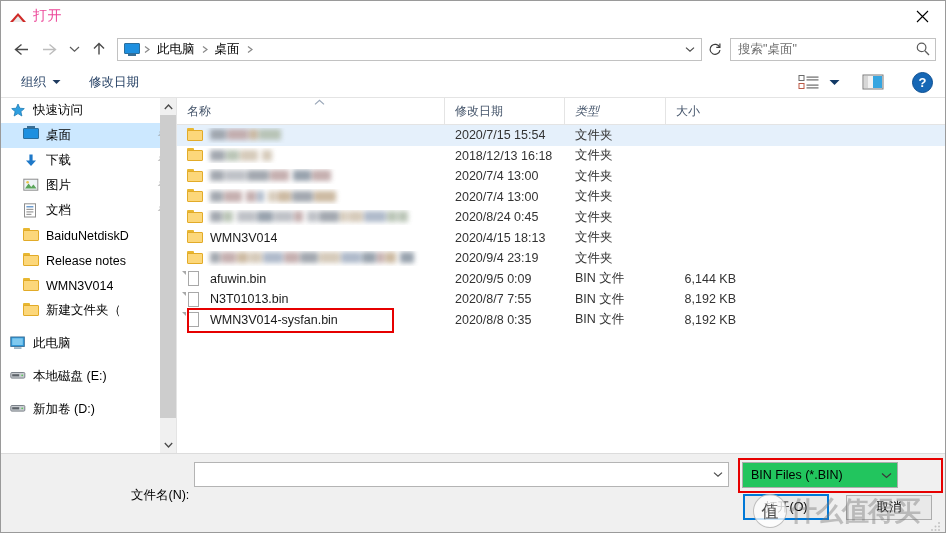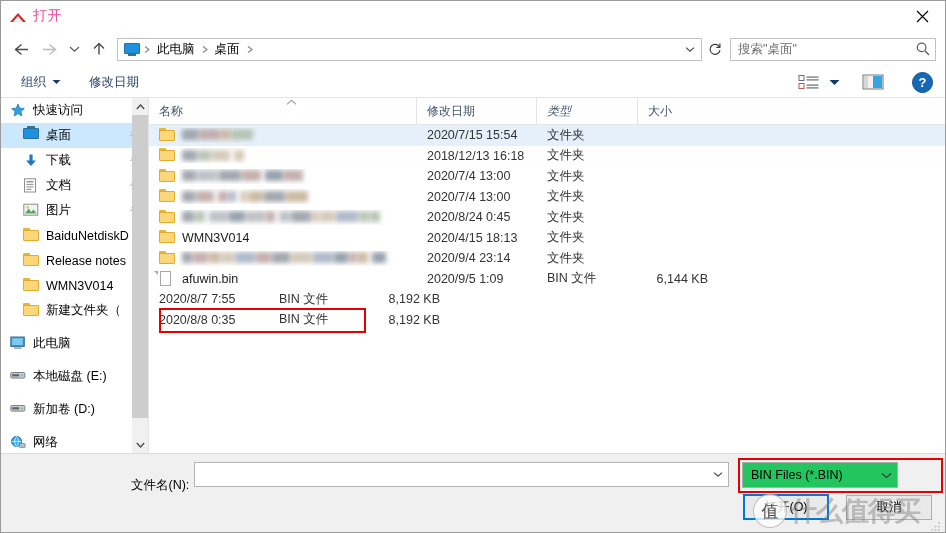--- a/index.html
+++ b/index.html
@@ -138,21 +138,21 @@
 
   
   #body {
     position: absolute; left: 0; top: 97px; width: 944px; height: 355px;
     display: flex;
     background: #ffffff;
   }
 
   
   #sidebar {
-    width: 147px; height: 100%;
+    width: 175px; height: 100%;
     background: #ffffff;
     position: relative;
     overflow: hidden;
   }
   .side-item {
     height: 25px; display: flex; align-items: center;
     padding-left: 22px; position: relative;
     font-size: 12.5px; color: #000000; white-space: nowrap;
   }
   .side-item.root { padding-left: 9px; }
@@ -271,21 +271,21 @@
     position: absolute; border: 2px solid #e60000; pointer-events: none;
   }
 
   
   #bottom {
     position: absolute; left: 0; top: 452px; width: 944px; height: 79px;
     background: #f0f0f0;
     border-top: 1px solid #dcdcdc;
   }
   #fn-label {
-    position: absolute; left: 130px; top: 476px;
+    position: absolute; left: 130px; top: 486px;
     font-size: 12.5px; color: #000;
   }
   #fn-input {
     position: absolute; left: 193px; top: 461px; width: 535px; height: 25px;
     background: #ffffff; border: 1px solid #b4b4b4;
     display: flex; align-items: center;
   }
   #fn-value { flex: 1; padding-left: 6px; font-size: 12.5px; color: #000; }
   #fn-caret { width: 20px; display: flex; align-items: center; justify-content: center; color: #444; }
 
@@ -493,44 +493,44 @@
             <span class="side-ico"><svg width="16" height="15" viewBox="0 0 16 15">
                 <path d="M8 1.5 L8 8.5" stroke="#1e78c8" stroke-width="3.2"></path>
                 <path d="M3 7.6 L8 13 L13 7.6 Z" fill="#1e78c8"></path>
               </svg></span>
             <span class="side-label">下载</span>
             <span class="pin"><svg width="11" height="11" viewBox="0 0 11 11">
                 <path d="M3 1 L8 1 L7 3 L9.4 5.4 L6.4 5.4 L5.5 10 L4.6 5.4 L1.6 5.4 L4 3 Z" fill="#9a9a9a"></path>
               </svg></span>
           </div>
           <div class="side-item">
+            <span class="side-ico"><svg width="16" height="14" viewBox="0 0 16 14">
+                <rect x="0.8" y="1.2" width="14" height="11" fill="#eef3f7" stroke="#8e8e8e" stroke-width="1"></rect>
+                <path d="M2 10.5 L5.6 5.6 L8.2 9 L10.4 6.6 L13.6 10.5 Z" fill="#5aa55a"></path>
+                <circle cx="4.6" cy="4.2" r="1.3" fill="#e8c44a"></circle>
+              </svg></span>
+            <span class="side-label">图片</span>
+            <span class="pin"><svg width="11" height="11" viewBox="0 0 11 11">
+                <path d="M3 1 L8 1 L7 3 L9.4 5.4 L6.4 5.4 L5.5 10 L4.6 5.4 L1.6 5.4 L4 3 Z" fill="#9a9a9a"></path>
+              </svg></span>
+          </div>
+          <div class="side-item">
             <span class="side-ico"><svg width="15" height="15" viewBox="0 0 15 15">
                 <rect x="1.5" y="0.8" width="11" height="13.2" fill="#fff" stroke="#8e8e8e" stroke-width="1"></rect>
                 <rect x="3.4" y="3.2" width="7" height="1.2" fill="#4b86c4"></rect>
                 <rect x="3.4" y="5.8" width="7" height="1.2" fill="#9a9a9a"></rect>
                 <rect x="3.4" y="8.3" width="7" height="1.2" fill="#9a9a9a"></rect>
                 <rect x="3.4" y="10.8" width="5" height="1.2" fill="#9a9a9a"></rect>
               </svg></span>
             <span class="side-label">文档</span>
             <span class="pin"><svg width="11" height="11" viewBox="0 0 11 11">
                 <path d="M3 1 L8 1 L7 3 L9.4 5.4 L6.4 5.4 L5.5 10 L4.6 5.4 L1.6 5.4 L4 3 Z" fill="#9a9a9a"></path>
               </svg></span>
           </div>
           <div class="side-item">
-            <span class="side-ico"><svg width="16" height="14" viewBox="0 0 16 14">
-                <rect x="0.8" y="1.2" width="14" height="11" fill="#eef3f7" stroke="#8e8e8e" stroke-width="1"></rect>
-                <path d="M2 10.5 L5.6 5.6 L8.2 9 L10.4 6.6 L13.6 10.5 Z" fill="#5aa55a"></path>
-                <circle cx="4.6" cy="4.2" r="1.3" fill="#e8c44a"></circle>
-              </svg></span>
-            <span class="side-label">图片</span>
-            <span class="pin"><svg width="11" height="11" viewBox="0 0 11 11">
-                <path d="M3 1 L8 1 L7 3 L9.4 5.4 L6.4 5.4 L5.5 10 L4.6 5.4 L1.6 5.4 L4 3 Z" fill="#9a9a9a"></path>
-              </svg></span>
-          </div>
-          <div class="side-item">
             <span class="side-ico"><span class="folder"><span class="tab"></span><span class="bod"></span></span></span>
             <span class="side-label">BaiduNetdiskD</span>
           </div>
           <div class="side-item">
             <span class="side-ico"><span class="folder"><span class="tab"></span><span class="bod"></span></span></span>
             <span class="side-label">Release notes</span>
           </div>
           <div class="side-item">
             <span class="side-ico"><span class="folder"><span class="tab"></span><span class="bod"></span></span></span>
             <span class="side-label">WMN3V014</span>
@@ -560,28 +560,20 @@
           <div class="side-gap"></div>
           <div class="side-item root">
             <span class="side-ico"><svg width="16" height="12" viewBox="0 0 16 12">
                 <rect x="0.8" y="3.5" width="14" height="5.6" rx="1" fill="#c9cdd1" stroke="#7b8189" stroke-width="1"></rect>
                 <rect x="2.2" y="5.2" width="7" height="2.2" fill="#5d6369"></rect>
                 <circle cx="12.2" cy="6.3" r="0.9" fill="#5ac45a"></circle>
               </svg></span>
             <span class="side-label">新加卷 (D:)</span>
           </div>
           <div class="side-gap"></div>
-          <div class="side-item root">
-            <span class="side-ico"><svg width="16" height="14" viewBox="0 0 16 14">
-                <circle cx="6.6" cy="6.4" r="5" fill="#3aa7e6" stroke="#2274a8" stroke-width="1"></circle>
-                <path d="M1.7 6.4 L11.5 6.4 M6.6 1.4 C4.2 4 4.2 8.8 6.6 11.4 M6.6 1.4 C9 4 9 8.8 6.6 11.4" stroke="#e9f4fb" stroke-width="0.8" fill="none"></path>
-                <rect x="9.6" y="8.6" width="5.6" height="4" rx="0.6" fill="#b9c2c9" stroke="#7b8189" stroke-width="0.8"></rect>
-              </svg></span>
-            <span class="side-label">网络</span>
-          </div>
         </div>
       <div id="side-scroll">
         <div class="arr">
           <svg width="9" height="6" viewBox="0 0 9 6">
             <path d="M0.8 5 L4.5 1 L8.2 5" stroke="#4a4a4a" stroke-width="1.3" fill="none"></path>
           </svg>
         </div>
         <div id="side-thumb" style="height:303px;"></div>
         <div class="arr" style="margin-top:auto;">
           <svg width="9" height="6" viewBox="0 0 9 6">
@@ -656,39 +648,47 @@
             </span>
             <span class="c-date">2020/4/15 18:13</span>
             <span class="c-type">文件夹</span>
             <span class="c-size"></span>
           </div>
           <div class="row">
             <span class="c-name">
               <span class="row-ico"><span class="folder"><span class="tab"></span><span class="bod"></span></span></span>
               <span class="blur"><span style="display:inline-block;width:10px;height:11px;background:#9aa0a8;margin-right:1px;"></span><span style="display:inline-block;width:15px;height:11px;background:#c0a8a8;margin-right:1px;"></span><span style="display:inline-block;width:11px;height:11px;background:#c8b49a;margin-right:1px;"></span><span style="display:inline-block;width:13px;height:11px;background:#d2c6b4;margin-right:1px;"></span><span style="display:inline-block;width:20px;height:11px;background:#a8b4c6;margin-right:1px;"></span><span style="display:inline-block;width:15px;height:11px;background:#c0a8a8;margin-right:1px;"></span><span style="display:inline-block;width:18px;height:11px;background:#9aa0a8;margin-right:1px;"></span><span style="display:inline-block;width:21px;height:11px;background:#d2c6b4;margin-right:1px;"></span><span style="display:inline-block;width:20px;height:11px;background:#a8b4c6;margin-right:1px;"></span><span style="display:inline-block;width:14px;height:11px;background:#8f9aa6;margin-right:1px;"></span><span style="display:inline-block;width:7px;height:11px;background:#c0a8a8;margin-right:1px;"></span><span style="display:inline-block;width:11px;height:11px;background:#c8b49a;margin-right:4px;"></span><span style="display:inline-block;width:14px;height:11px;background:#8f9aa6;margin-right:1px;"></span></span>
             </span>
-            <span class="c-date">2020/9/4 23:14</span>
+            <span class="c-date">2020/9/4 23:19</span>
             <span class="c-type">文件夹</span>
             <span class="c-size"></span>
           </div>
           <div class="row">
             <span class="c-name">
               <span class="row-ico"><span class="fileico"><span class="pg"></span><span class="fold"></span></span></span>
               <span class="name-text">afuwin.bin</span>
             </span>
-            <span class="c-date">2020/9/5 1:09</span>
+            <span class="c-date">2020/9/5 0:09</span>
             <span class="c-type">BIN 文件</span>
             <span class="c-size">6,144 KB</span>
           </div>
           <div class="row">
+            <span class="c-name">
+              <span class="row-ico"><span class="fileico"><span class="pg"></span><span class="fold"></span></span></span>
+              <span class="name-text">N3T01013.bin</span>
+            </span>
             <span class="c-date">2020/8/7 7:55</span>
             <span class="c-type">BIN 文件</span>
             <span class="c-size">8,192 KB</span>
           </div>
           <div class="row">
+            <span class="c-name">
+              <span class="row-ico"><span class="fileico"><span class="pg"></span><span class="fold"></span></span></span>
+              <span class="name-text">WMN3V014-sysfan.bin</span>
+            </span>
             <span class="c-date">2020/8/8 0:35</span>
             <span class="c-type">BIN 文件</span>
             <span class="c-size">8,192 KB</span>
           </div>
         </div>
       <div class="redbox" id="redbox-file" style="left: 10px; top: 209.5px; width: 207px; height: 25px; border-color: rgb(230, 0, 0);"></div>
     </div>
   </div>
 
   <div id="bottom"></div>

